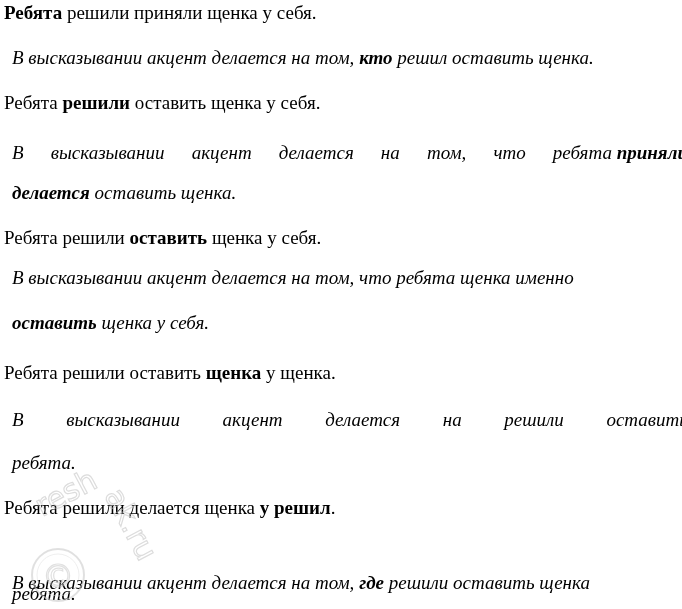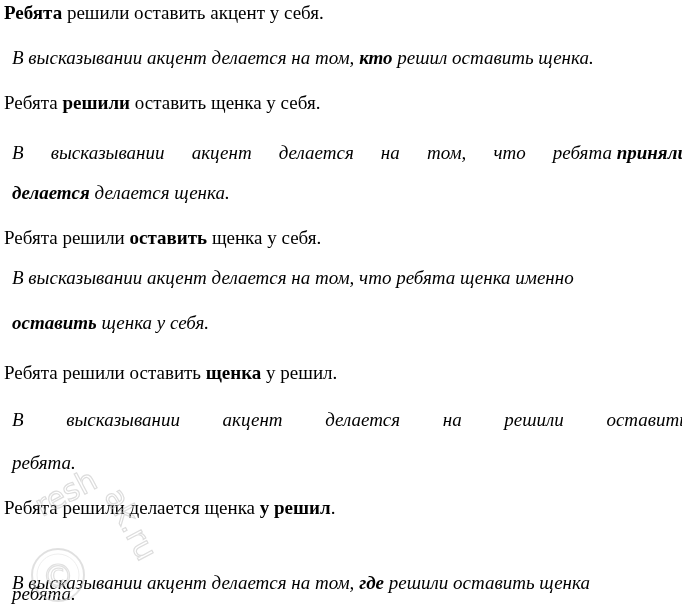--- a/index.html
+++ b/index.html
@@ -19,55 +19,55 @@
       position: absolute; left: 22px; top: 455px; width: 140px; height: 150px;
       pointer-events: none; opacity: 0.55;
     }
   </style>
 </head>
 <body>
 
 <div>
 
   <div class="line" style="top:2px">
-    <span class="b">Ребята</span><span> решили оставить акцент у себя.</span>
+    <span class="b">Ребята</span><span> решили приняли щенка у себя.</span>
   </div>
   <div class="line it" style="top:47px">
     <span>В высказывании акцент делается на том, </span><span class="b">кто</span><span> решил оставить щенка.</span>
   </div>
 
   <div class="line" style="top:92px">
     <span>Ребята </span><span class="b">решили</span><span> оставить щенка у себя.</span>
   </div>
   <div class="line it justify" style="top:142px">
     <span>В</span>
     <span>высказывании</span>
     <span>акцент</span>
     <span>делается</span>
     <span>на</span>
     <span>том,</span>
     <span>что</span>
     <span><span>ребята</span> <span class="b">приняли</span></span>
   </div>
   <div class="line it" style="top:182px">
-    <span class="b">делается</span><span> делается щенка.</span>
+    <span class="b">делается</span><span> оставить щенка.</span>
   </div>
 
   <div class="line" style="top:227px">
     <span>Ребята решили </span><span class="b">оставить</span><span> щенка у себя.</span>
   </div>
   <div class="line it" style="top:267px">
     <span>В высказывании акцент делается на том, что ребята щенка именно</span>
   </div>
   <div class="line it" style="top:312px">
     <span class="b">оставить</span><span> щенка у себя.</span>
   </div>
 
   <div class="line" style="top:362px">
-    <span>Ребята решили оставить </span><span class="b">щенка</span><span> у решил.</span>
+    <span>Ребята решили оставить </span><span class="b">щенка</span><span> у щенка.</span>
   </div>
   <div class="line it justify" style="top:409px">
     <span>В</span>
     <span>высказывании</span>
     <span>акцент</span>
     <span>делается</span>
     <span>на</span>
     <span>решили</span>
     <span>оставить</span>
   </div>

